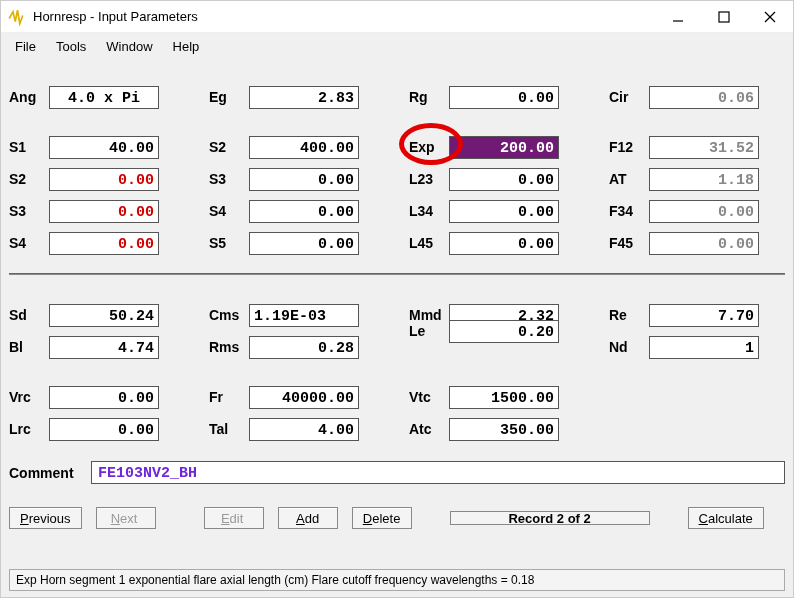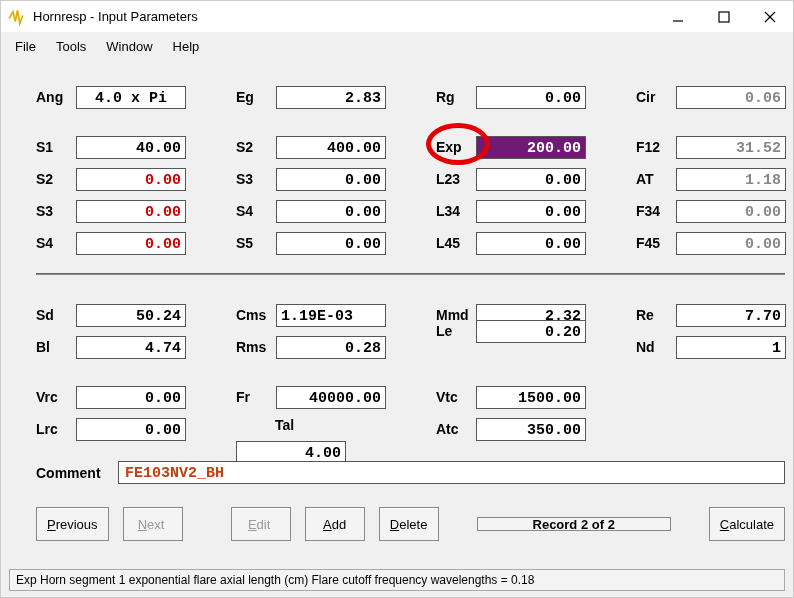--- a/index.html
+++ b/index.html
@@ -45,21 +45,20 @@
       font-size: 13px;
     }
     .menuitem { padding: 2px 8px; }
     .client {
       position: absolute;
       left: 8px;
       right: 8px;
       top: 62px;
       bottom: 36px;
       background: #f0f0f0;
-      margin-left: 27px;
     }
     .cellgroup {
       position: absolute;
       display: flex;
       align-items: center;
       height: 24px;
       gap: 8px;
     }
     .lbl {
       font-weight: bold;
@@ -96,33 +95,33 @@
       left: 0; right: 0;
     }
     .comment-input {
       flex: 1;
       height: 23px;
       border: 1px solid #555;
       background: #fff;
       font-family: "Courier New", monospace;
       font-size: 15px;
       font-weight: bold;
-      color: #c2410c;
+      color: #6d28d9;
       padding: 1px 6px;
       line-height: 21px;
     }
     .btnrow {
       position: absolute;
       left: 0; right: 0;
       display: flex;
       align-items: center;
       gap: 14px;
     }
     .btn {
-      height: 34px;
+      height: 22px;
       min-width: 60px;
       padding: 0 10px;
       border: 1px solid #888;
       background: #f4f4f4;
       font-size: 13px;
       display: inline-flex;
       align-items: center;
       justify-content: center;
       box-shadow: 0 1px 0 #fff inset;
     }
@@ -332,21 +331,21 @@
     </div>
     <div class="cellgroup" style="left:400px; top:322px;">
       <span class="lbl">Vtc</span>
       <div class="val">1500.00</div>
     </div>
 
     <div class="cellgroup" style="left:0px; top:354px;">
       <span class="lbl">Lrc</span>
       <div class="val">0.00</div>
     </div>
-    <div class="cellgroup" style="left:200px; top:354px;flex-direction:column;">
+    <div class="cellgroup" style="left:200px; top:354px;">
       <span class="lbl">Tal</span>
       <div class="val">4.00</div>
     </div>
     <div class="cellgroup" style="left:400px; top:354px;">
       <span class="lbl">Atc</span>
       <div class="val">350.00</div>
     </div>
 
     <div class="comment-row" style="top:398px;">
       <span class="lbl" style="width:70px;">Comment</span>

